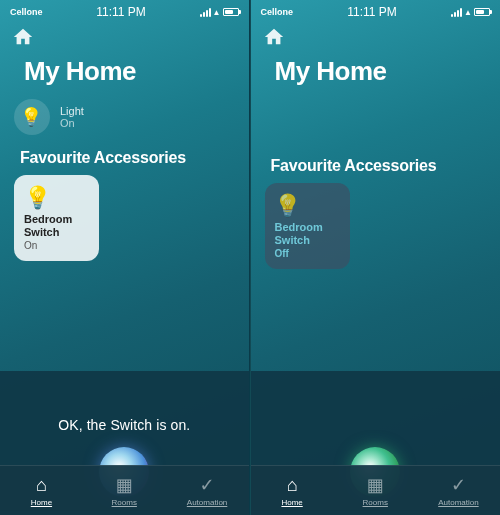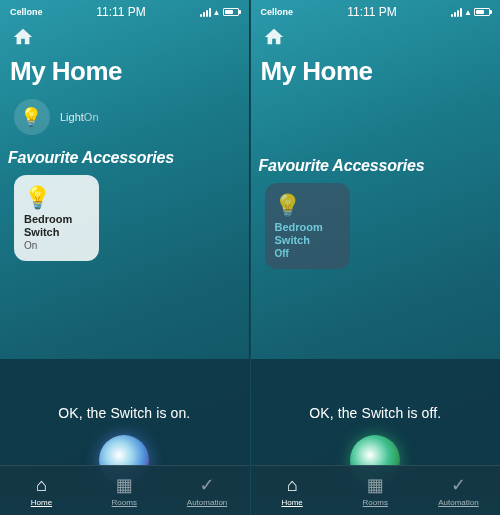--- a/index.html
+++ b/index.html
@@ -122,21 +122,21 @@
       height: 22px;
       color: white;
       opacity: 0.9;
     }
 
     
     .page-title {
       font-size: 26px;
       font-weight: 700;
       color: white;
-      padding: 2px 10px 8px;
+      padding: 2px 24px 8px;
       letter-spacing: -0.5px;
     }
 
     
     .accessory-row {
       display: flex;
       align-items: center;
       padding: 4px 14px;
       gap: 10px;
     }
@@ -147,43 +147,42 @@
       background: rgba(255,255,255,0.15);
       border-radius: 50%;
       display: flex;
       align-items: center;
       justify-content: center;
       font-size: 18px;
     }
 
     .light-info {
       display: flex;
-      flex-direction: row;
+      flex-direction: column;
     }
 
     .light-label {
       font-size: 11px;
       color: white;
       opacity: 0.85;
     }
 
     .light-status {
       font-size: 11px;
       color: white;
       opacity: 0.65;
     }
 
     
     .section-title {
       font-size: 16px;
       font-weight: 700;
       color: white;
-      padding: 10px 8px 8px;
+      padding: 10px 20px 8px;
       letter-spacing: -0.2px;
-      font-style: italic;
     }
 
     
     .favourite-tile {
       margin: 0 14px;
       width: 85px;
       height: 86px;
       border-radius: 12px;
       padding: 10px;
       display: flex;
@@ -227,21 +226,21 @@
     }
 
     .tile-status-off {
       color: #6fc8d8;
       font-weight: bold;
     }
 
     
     .siri-area {
       position: absolute;
-      bottom: 16px;
+      bottom: 4px;
       left: 0;
       right: 0;
       height: 140px;
       background: rgba(15, 55, 70, 0.92);
       display: flex;
       flex-direction: column;
       align-items: center;
       justify-content: flex-end;
       padding-bottom: 8px;
     }
@@ -430,21 +429,20 @@
 
   <div class="favourite-tile tile-off">
     <span class="tile-icon" style="opacity:0.7;">💡</span>
     <div>
       <div class="tile-label tile-label-off">Bedroom Switch</div>
       <div class="tile-status tile-status-off">Off</div>
     </div>
   </div>
 
   <div class="siri-area">
-    <span class="siri-text">OK, the Switch is off.</span>
     <div class="siri-ball siri-ball-right"></div>
   </div>
 
   <div class="tab-bar">
     <div class="tab-item">
       <span class="tab-icon tab-icon-active">⌂</span>
       <span class="tab-label tab-label-active">Home</span>
     </div>
     <div class="tab-item">
       <span class="tab-icon tab-icon-inactive">▦</span>

